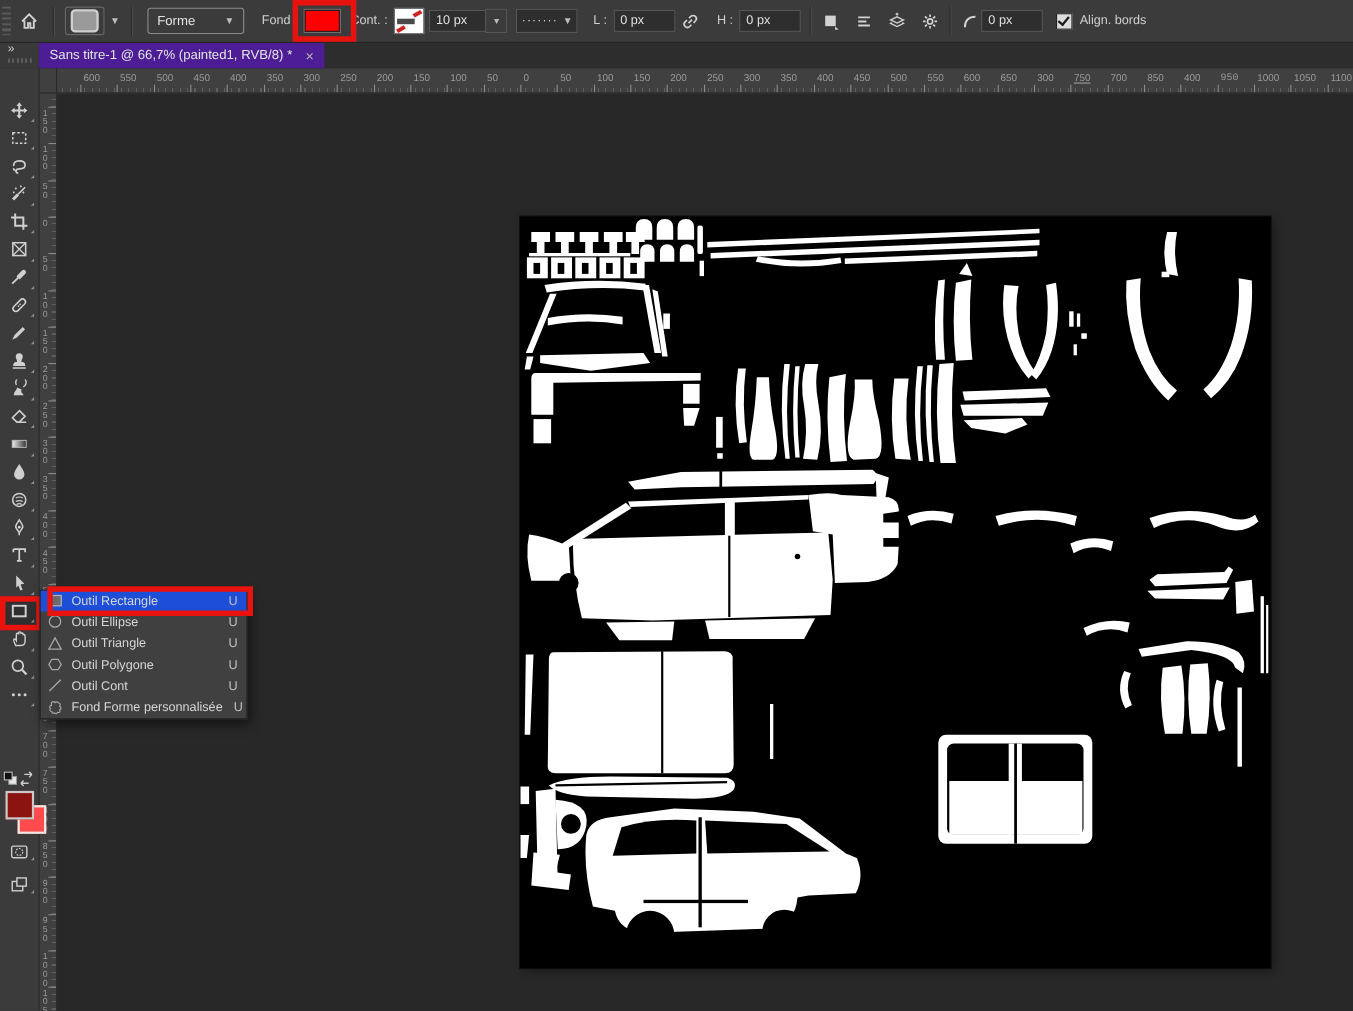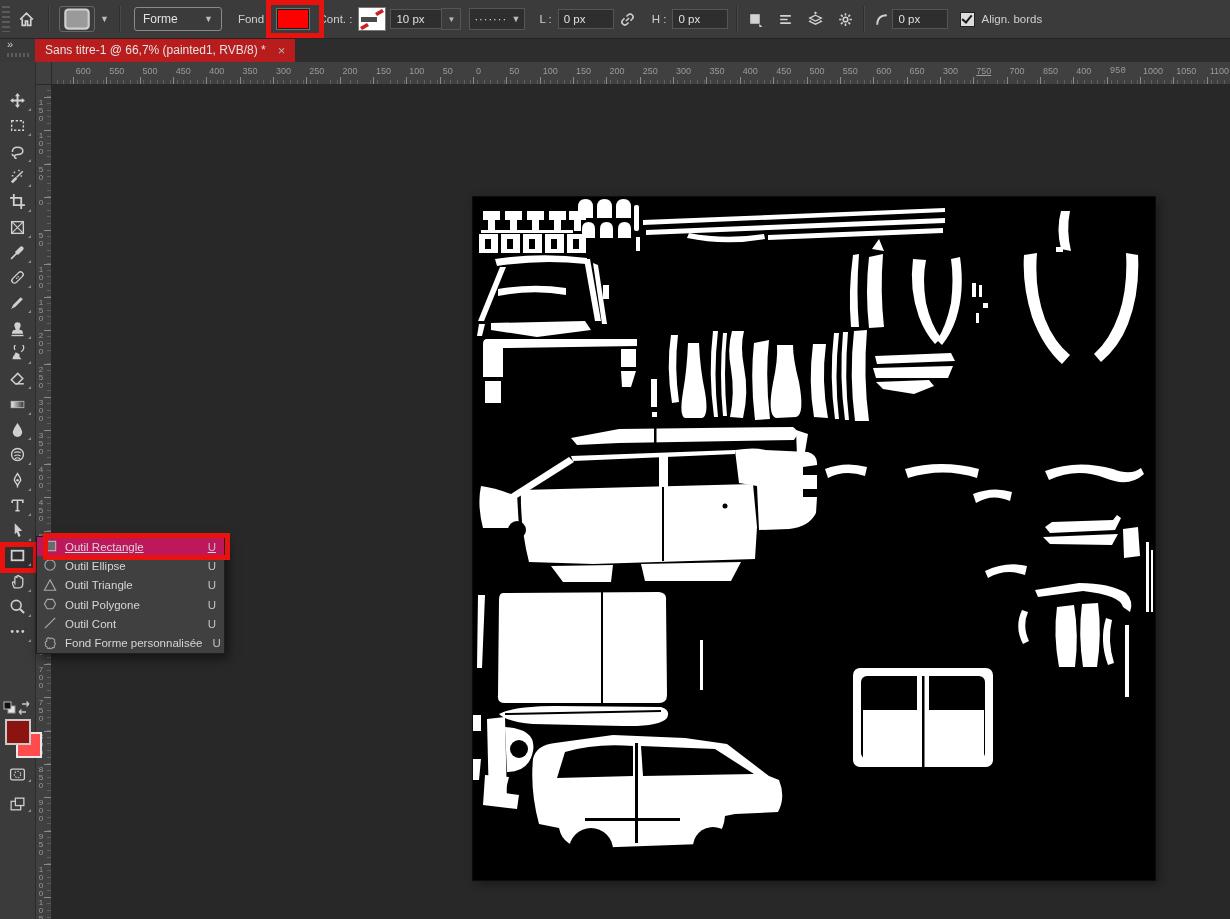--- a/index.html
+++ b/index.html
@@ -35,21 +35,21 @@
               padding:0 4px;margin:0 4px;min-width:46px;justify-content:space-between;}
   .dash-prev{letter-spacing:1px;font-size:11px;color:#ddd;line-height:10px;}
   .checkbox{width:13px;height:13px;background:#dcdcdc;border:1px solid #222;position:relative;margin:0 6px 0 12px;}
   .checkbox:after{content:"";position:absolute;left:3px;top:0px;width:4px;height:8px;
                   border:solid #1a1a1a;border-width:0 2px 2px 0;transform:rotate(40deg);}
   
   .ann{position:absolute;border:5px solid #e8130f;pointer-events:none;z-index:60;}
 
   
   .tabbar{position:absolute;left:35px;top:38px;width:1195px;height:24px;background:#2d2d2d;z-index:20;}
-  .tab{position:absolute;left:0;top:0;height:24px;background:#b91c1c;display:flex;align-items:center;
+  .tab{position:absolute;left:0;top:0;height:24px;background:#4c1d95;display:flex;align-items:center;
        padding:0 10px;font-size:12px;color:#e3e3e3;white-space:nowrap;}
   .tab .close{margin-left:12px;color:#b5b5b5;font-size:13px;cursor:default;}
   .panel-head{position:absolute;left:0;top:38px;width:35px;height:24px;background:#393939;font-size:11px;
               color:#cfcfcf;padding-left:7px;box-sizing:border-box;z-index:21;}
   .panel-head .dots{margin-top:3px;width:22px;height:4px;
         background:repeating-linear-gradient(to right,#5c5c5c 0 2px,transparent 2px 4px);}
 
   
   .hruler{position:absolute;left:51px;top:62px;width:1179px;height:22px;background:#404040;
           border-bottom:1px solid #292929;z-index:15;overflow:hidden;
@@ -84,21 +84,21 @@
   .viewport{position:absolute;left:51px;top:84px;width:1179px;height:835px;background:#282828;z-index:5;}
   .canvas{position:absolute;left:473px;top:197px;width:682px;height:683px;background:#000;
           box-shadow:0 0 0 1px #0c0c0c, 3px 3px 10px rgba(0,0,0,.45);z-index:6;}
   .canvas svg{display:block;width:682px;height:683px;}
 
   
   .menu{position:absolute;left:36px;top:536px;width:187px;background:#404040;border:1px solid #1f1f1f;
         box-shadow:3px 4px 10px rgba(0,0,0,.55);z-index:45;padding:0;}
   .mrow{position:relative;height:19.3px;display:flex;align-items:center;font-size:11.5px;color:#d6d6d6;
         padding:0 8px 0 6px;white-space:nowrap;}
-  .mrow.sel{background:#be185d;text-decoration:underline;}
+  .mrow.sel{background:#1d4ed8;}
   .mrow .micon{width:15px;height:15px;margin-right:7px;flex:0 0 15px;}
   .mrow .micon svg{width:15px;height:15px;}
   .mrow .mlabel{flex:1;}
   .mrow .mkey{color:#c0c0c0;margin-left:10px;}
 </style>
 </head>
 <body>
 
 <header class="obar">
   <span class="grip"></span>

